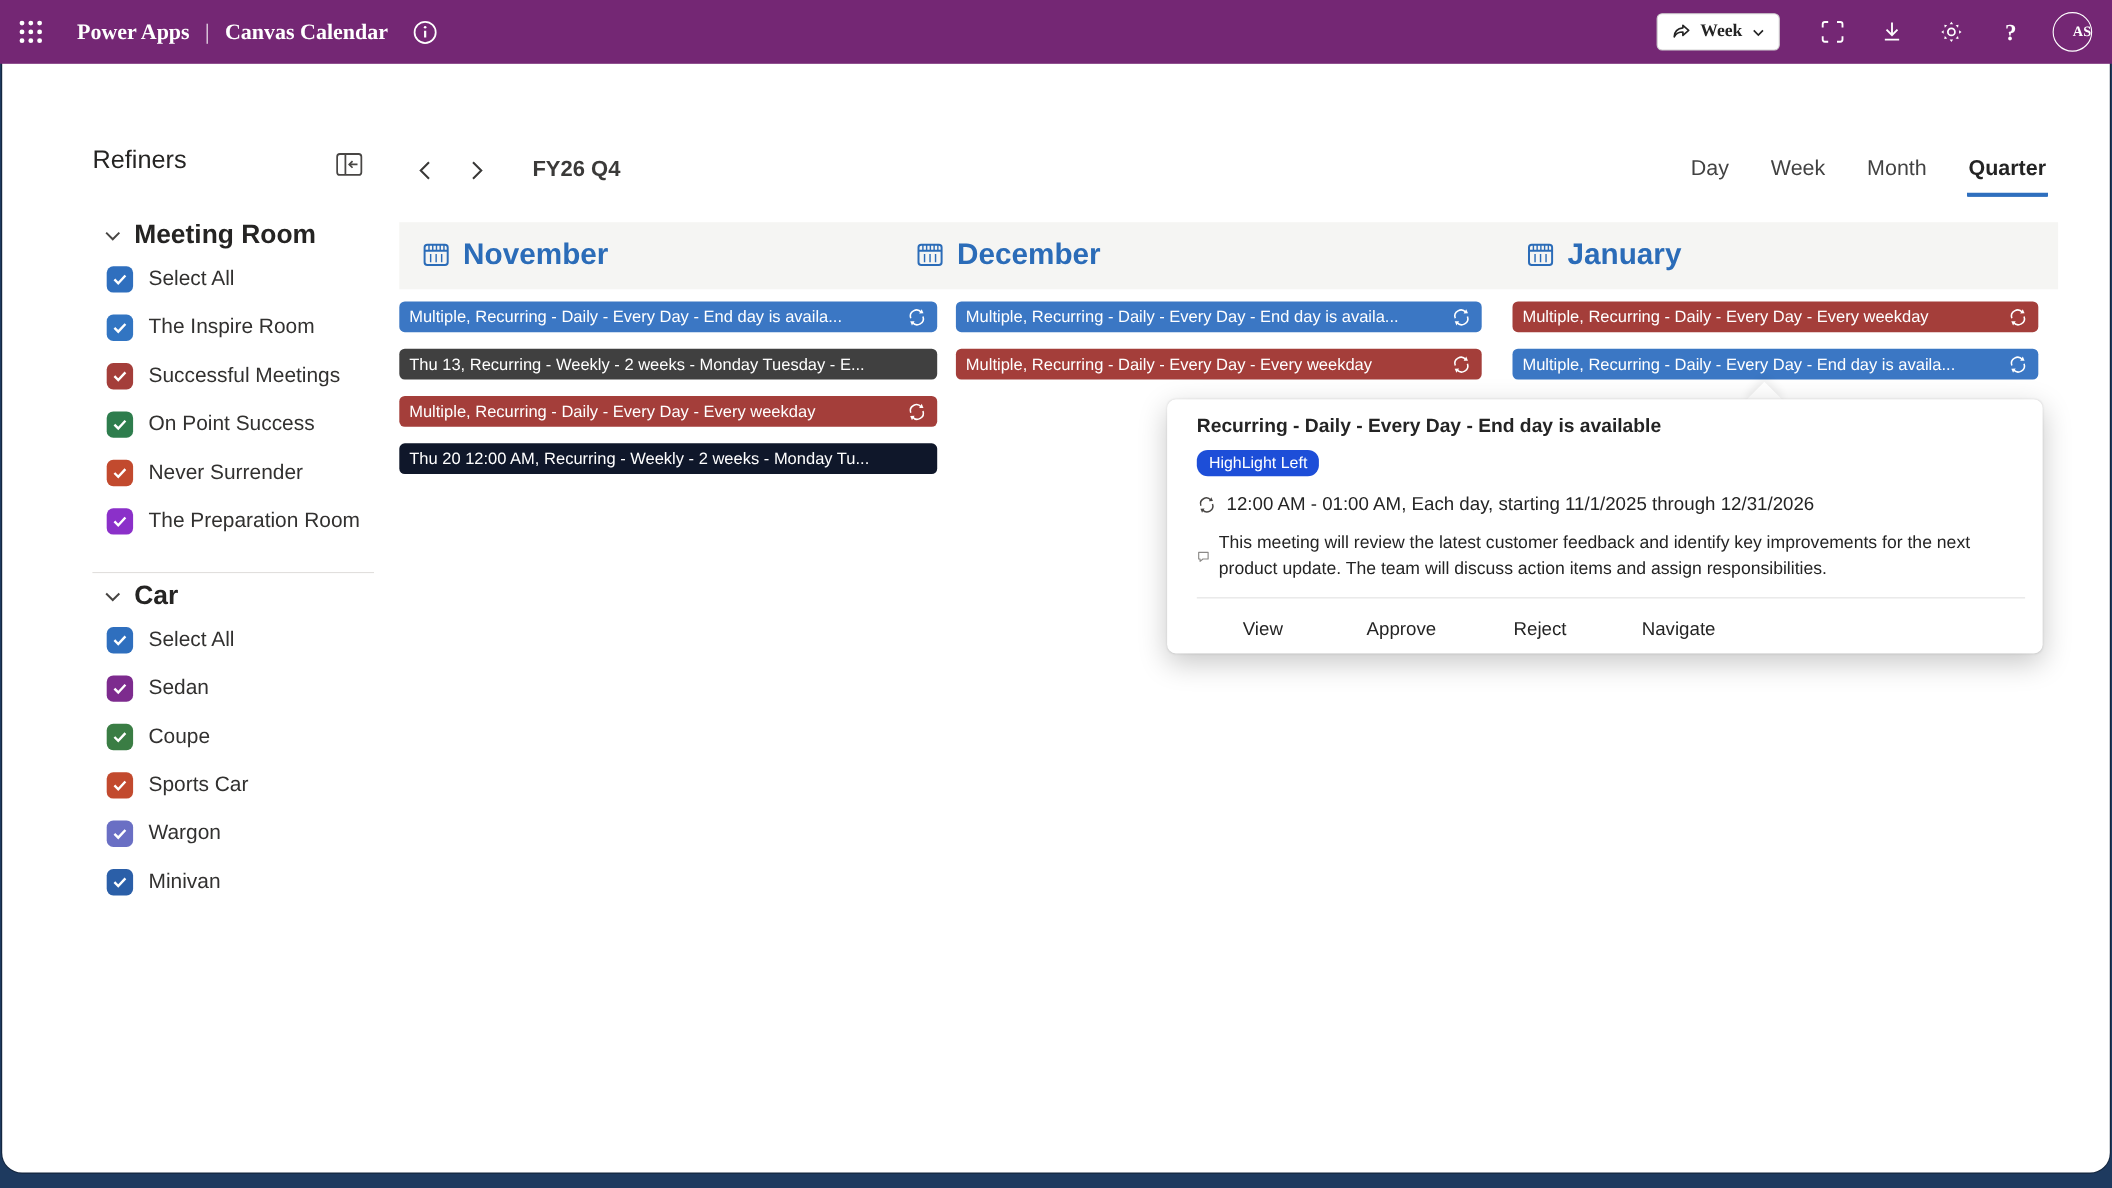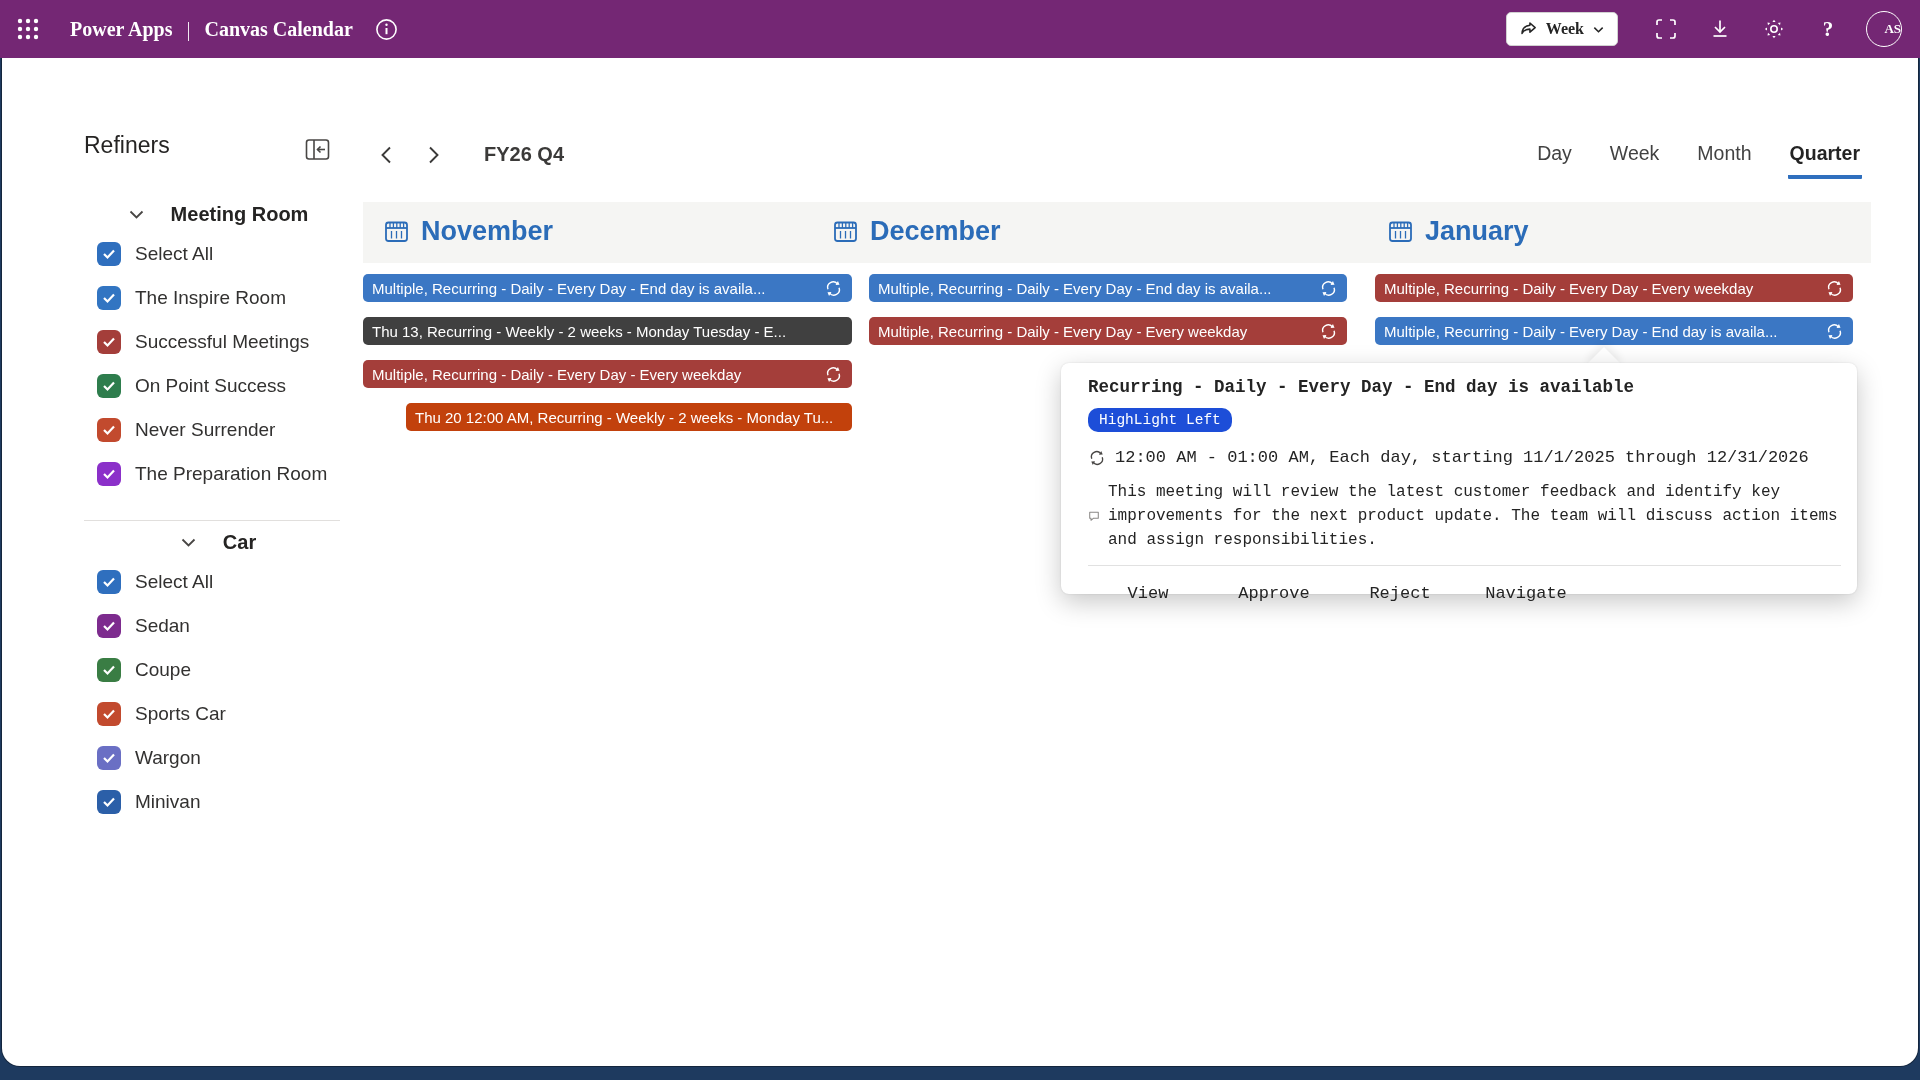--- a/index.html
+++ b/index.html
@@ -34,21 +34,21 @@
   .tb-icon { width:44px; height:44px; display:flex; align-items:center; justify-content:center; cursor:pointer; font-size:22px; }
   .avatar {
     width:36px; height:36px; border-radius:50%; border:1.6px solid #fff;
     display:flex; align-items:center; justify-content:flex-end;
     font-size:13px; font-weight:600; cursor:pointer; margin-left:6px;
   }
   
   .refiners-title { position:absolute; left:84px; top:132px; font-size:23px; color:#252423; }
   .collapse-btn { position:absolute; left:304px; top:136px; cursor:pointer; }
   .section { position:absolute; left:84px; width:258px; }
-  .section-header { display:flex; align-items:center; gap:26px; height:36px; font-size:20px; font-weight:600; color:#252423; cursor:pointer; padding-left:10px;justify-content:center; }
+  .section-header { display:flex; align-items:center; gap:11px; height:36px; font-size:24px; font-weight:600; color:#252423; cursor:pointer; padding-left:10px; }
   .chk-row { display:flex; align-items:center; height:44px; padding-left:13px; cursor:pointer; }
   .chk {
     width:24px; height:24px; border-radius:6px; display:flex; align-items:center;
     justify-content:center; flex:0 0 auto; cursor:pointer;
   }
   .chk-label { margin-left:14px; font-size:19px; color:#323130; }
   .side-divider { position:absolute; left:84px; top:520px; width:256px; border-top:1px solid #e1dfdd; }
   
   .nav-chevron { position:absolute; top:138px; width:34px; height:34px; display:flex; align-items:center; justify-content:center; cursor:pointer; }
   .period-label { position:absolute; left:484px; top:143px; font-size:20px; font-weight:700; color:#3b3a39; }
@@ -71,21 +71,20 @@
   .callout-tip {
     position:absolute; left:1592px; top:352px; width:24px; height:24px;
     background:#fff; transform:rotate(45deg); z-index:49;
     box-shadow:-3px -3px 8px rgba(0,0,0,.08);
   }
   .popup {
     position:absolute; left:1061px; top:363px; width:796px; height:231px;
     background:#fff; border-radius:8px; z-index:50;
     box-shadow:0 8px 26px rgba(0,0,0,.22), 0 0 2px rgba(0,0,0,.12);
     padding:14px 16px 0 27px;
-    font-family:Liberation Mono, monospace;
   }
   .popup-title { font-size:17.5px; font-weight:700; color:#242424; }
   .popup-badge {
     display:inline-block; margin-top:11px; background:#e5332b; color:#fff;
     font-size:14.5px; border-radius:10px; padding:4px 11px;
   }
   .popup-schedule { display:flex; align-items:center; gap:9px; margin-top:16px; font-size:17px; color:#242424; }
   .popup-notes { display:flex; align-items:center; gap:8px; margin-top:13px; font-size:16px; color:#242424; line-height:24px; }
   .popup-notes .note-text { max-width:731px; }
   .popup-divider { border-top:1px solid #e1e1e1; margin-top:13px; }
@@ -376,21 +375,21 @@
     <span class="ev-text">Multiple, Recurring - Daily - Every Day - Every weekday</span>
     <span class="ev-ico">
       <svg width="19" height="19" viewBox="0 0 24 24" fill="none" stroke="#fff" stroke-width="1.8">
         <path d="M5 13 A7 7 0 0 1 17 6.2"></path>
           <path d="M19 11 A7 7 0 0 1 7 17.8"></path>
         <polygon points="17.6,2.6 19.6,7.4 14.6,7.6" fill="#fff" stroke="none"></polygon>
         <polygon points="6.4,21.4 4.4,16.6 9.4,16.4" fill="#fff" stroke="none"></polygon>
       </svg>
     </span>
   </div>
-  <div class="event-bar" style="background-color: #c2410c; margin-left: 43px;">
+  <div class="event-bar" style="background-color: #0f172a;">
     <span class="ev-text">Thu 20 12:00 AM, Recurring - Weekly - 2 weeks - Monday Tu...</span>
   </div>
 </div>
 
 <div class="month-col" style="left:869px; width:478px">
   <div class="event-bar" style="background-color: rgb(59, 119, 196);">
     <span class="ev-text">Multiple, Recurring - Daily - Every Day - End day is availa...</span>
     <span class="ev-ico">
       <svg width="19" height="19" viewBox="0 0 24 24" fill="none" stroke="#fff" stroke-width="1.8">
         <path d="M5 13 A7 7 0 0 1 17 6.2"></path>

